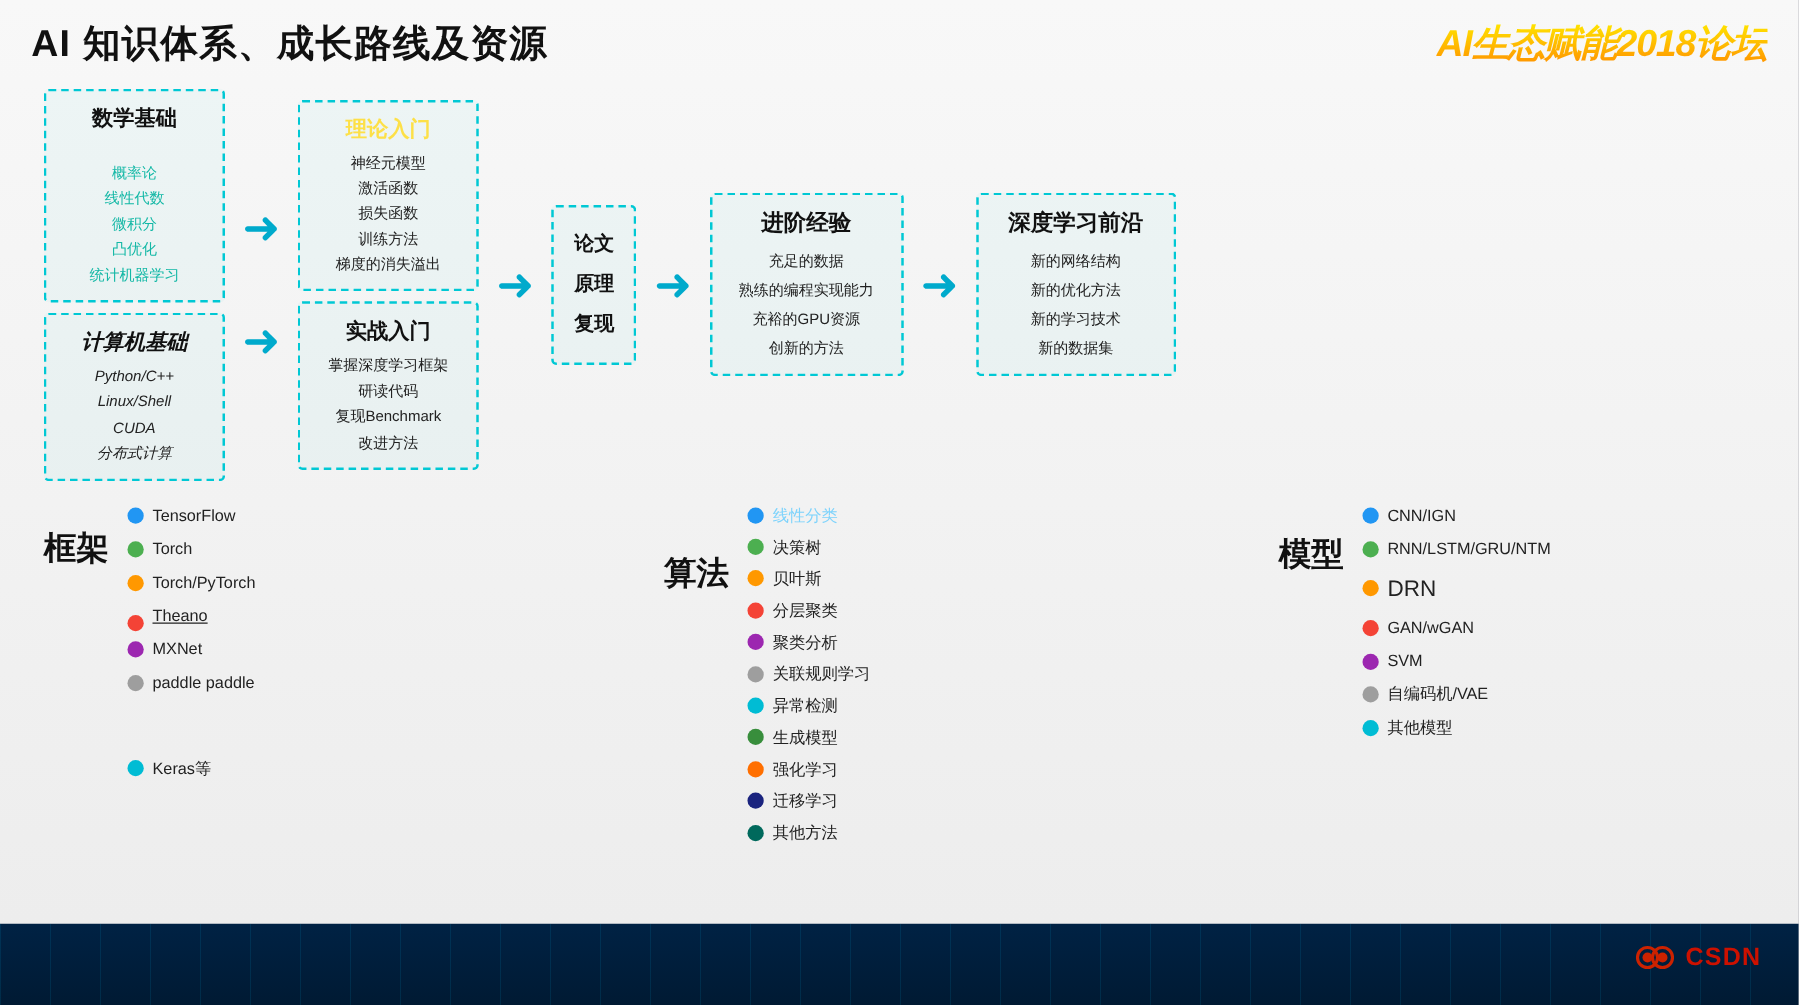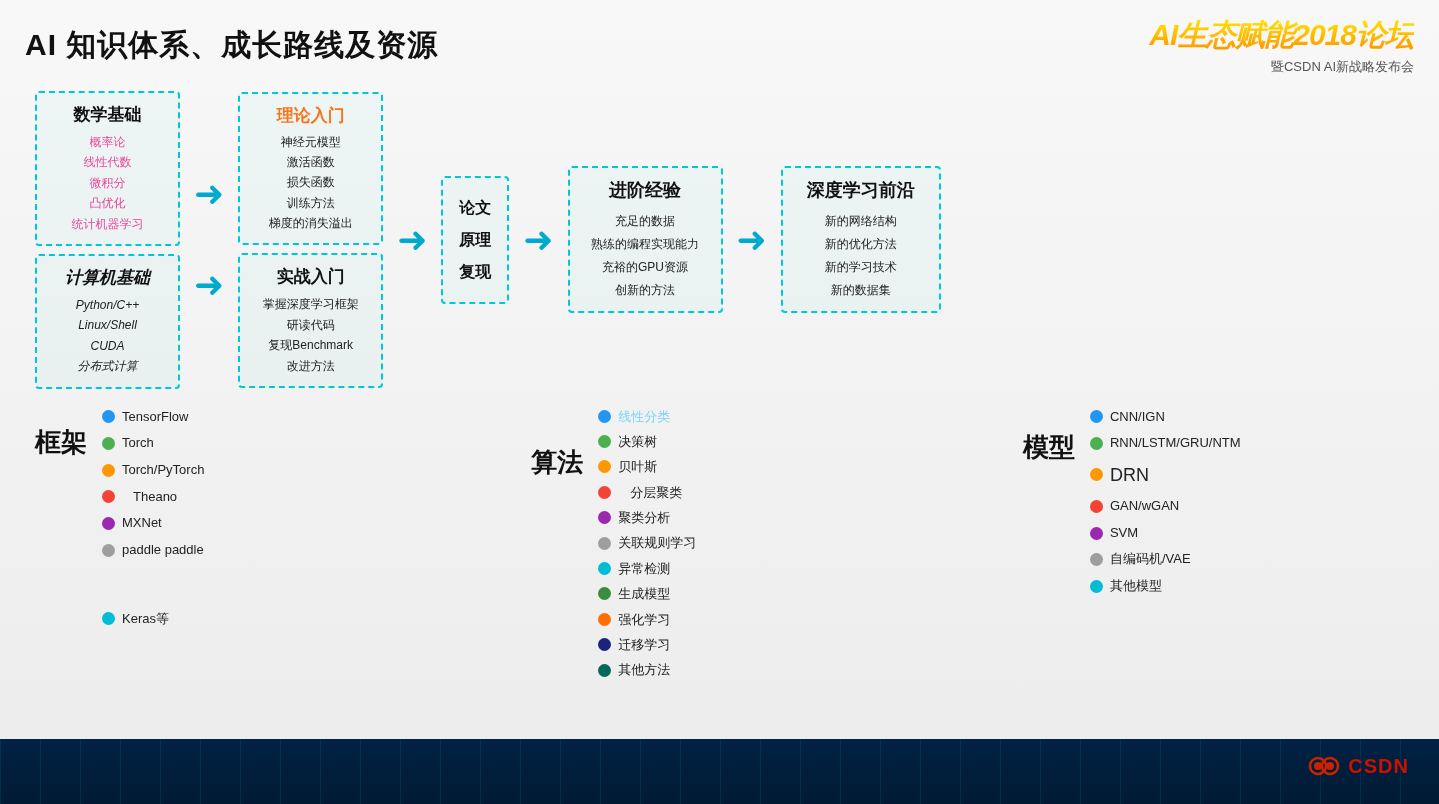--- a/index.html
+++ b/index.html
@@ -54,52 +54,51 @@
 <div style="position:absolute;bottom:0;left:0;right:0;height:65px;background:linear-gradient(to top,#001a33,#002244);z-index:2;overflow:hidden;">
   <div style="width:100%;height:100%;background:repeating-linear-gradient(90deg,rgba(0,200,255,0.1) 0px,rgba(0,200,255,0.1) 1px,transparent 1px,transparent 40px);"></div>
 </div>
 
 <div class="content" style="position:absolute;top:0;left:0;right:0;bottom:0;z-index:10;padding:15px 25px;">
 
   <div class="header" style="display:flex;justify-content:space-between;align-items:center;margin-bottom:15px;">
     <div style="font-size:30px;font-weight:bold;color:#111;letter-spacing:1px;">AI 知识体系、成长路线及资源</div>
     <div style="text-align:right;">
       <div style="font-size:30px;font-weight:900;font-style:italic;background:linear-gradient(to bottom,#ffee00,#ff8800);-webkit-background-clip:text;-webkit-text-fill-color:transparent;background-clip:text;letter-spacing:-1px;">AI生态赋能2018论坛</div>
-      <div style="font-size:13px;color:#555;margin-top:2px;">暨CSDN AI新战略发布会</div>
     </div>
   </div>
 
   <div style="display:flex;align-items:center;gap:6px;justify-content:flex-start;padding:0 10px;">
 
     <div style="display:flex;flex-direction:column;gap:8px;">
 
       <div style="border:2px dashed #00c8d4;border-radius:4px;padding:10px 14px;background:rgba(0,200,212,0.04);min-width:145px;">
-        <div style="font-size:17px;font-weight:bold;color:#111;text-align:center;margin-bottom:6px;">数学基础</div>
-        <div style="font-size:12px;color:#ec4899;text-align:center;line-height:1.7;">
+        <div style="font-size:17px;font-weight:bold;color:#111;text-align:center;margin-bottom:22px;">数学基础</div>
+        <div style="font-size:12px;color:#14b8a6;text-align:center;line-height:1.7;">
           概率论<br>线性代数<br>微积分<br>凸优化<br>统计机器学习
         </div>
       </div>
 
       <div style="border:2px dashed #00c8d4;border-radius:4px;padding:10px 14px;background:rgba(0,200,212,0.04);min-width:145px;font-style:italic;">
         <div style="font-size:17px;font-weight:bold;color:#111;text-align:center;margin-bottom:6px;">计算机基础</div>
         <div style="font-size:12px;color:#222;text-align:center;line-height:1.7;">
           Python/C++<br>Linux/Shell<br>CUDA<br>分布式计算
         </div>
       </div>
     </div>
 
     <div style="display:flex;flex-direction:column;gap:55px;margin:0 8px;">
       <div style="color:#00aacc;font-size:36px;line-height:1;">➜</div>
       <div style="color:#00aacc;font-size:36px;line-height:1;">➜</div>
     </div>
 
     <div style="display:flex;flex-direction:column;gap:8px;">
 
       <div style="border:2px dashed #00c8d4;border-radius:4px;padding:10px 14px;background:rgba(0,200,212,0.04);min-width:145px;">
-        <div style="font-size:17px;font-weight:bold;color:#f97316;text-align:center;margin-bottom:5px;">理论入门</div>
+        <div style="font-size:17px;font-weight:bold;color:#fde047;text-align:center;margin-bottom:5px;">理论入门</div>
         <div style="font-size:12px;color:#222;text-align:center;line-height:1.7;">
           神经元模型<br>激活函数<br>损失函数<br>训练方法<br>梯度的消失溢出
         </div>
       </div>
 
       <div style="border:2px dashed #00c8d4;border-radius:4px;padding:10px 14px;background:rgba(0,200,212,0.04);min-width:145px;">
         <div style="font-size:17px;font-weight:bold;color:#111;text-align:center;margin-bottom:6px;">实战入门</div>
         <div style="font-size:12px;color:#222;text-align:center;line-height:1.7;">
           掌握深度学习框架<br>研读代码<br>复现Benchmark<br>改进方法
         </div>
@@ -149,21 +148,21 @@
           <span>TensorFlow</span>
         </div>
         <div class="legend-item" style="display:flex;align-items:center;gap:7px;font-size:13px;color:#222;line-height:1.9;">
           <div style="width:13px;height:13px;border-radius:50%;background:#4CAF50;flex-shrink:0;"></div>
           <span>Torch</span>
         </div>
         <div class="legend-item" style="display:flex;align-items:center;gap:7px;font-size:13px;color:#222;line-height:1.9;">
           <div style="width:13px;height:13px;border-radius:50%;background:#FF9800;flex-shrink:0;"></div>
           <span>Torch/PyTorch</span>
         </div>
-        <div class="legend-item" style="display:flex;align-items:center;gap:18px;font-size:13px;color:#222;line-height:1.9;">
+        <div class="legend-item" style="display:flex;align-items:flex-end;gap:7px;font-size:13px;color:#222;line-height:1.9;text-decoration:underline;">
           <div style="width:13px;height:13px;border-radius:50%;background:#F44336;flex-shrink:0;"></div>
           <span>Theano</span>
         </div>
         <div class="legend-item" style="display:flex;align-items:center;gap:7px;font-size:13px;color:#222;line-height:1.9;">
           <div style="width:13px;height:13px;border-radius:50%;background:#9C27B0;flex-shrink:0;"></div>
           <span>MXNet</span>
         </div>
         <div class="legend-item" style="display:flex;align-items:center;gap:7px;font-size:13px;color:#222;line-height:1.9;">
           <div style="width:13px;height:13px;border-radius:50%;background:#9E9E9E;flex-shrink:0;"></div>
           <span>paddle paddle</span>
@@ -185,21 +184,21 @@
             <span>线性分类</span>
         </div>
         <div style="display:flex;align-items:center;gap:7px;font-size:13px;color:#222;line-height:1.8;">
           <div style="width:13px;height:13px;border-radius:50%;background:#4CAF50;flex-shrink:0;"></div>
             <span>决策树</span>
         </div>
         <div style="display:flex;align-items:center;gap:7px;font-size:13px;color:#222;line-height:1.8;">
           <div style="width:13px;height:13px;border-radius:50%;background:#FF9800;flex-shrink:0;"></div>
             <span>贝叶斯</span>
         </div>
-        <div style="display:flex;align-items:center;gap:19px;font-size:13px;color:#222;line-height:1.8;">
+        <div style="display:flex;align-items:center;gap:7px;font-size:13px;color:#222;line-height:1.8;">
           <div style="width:13px;height:13px;border-radius:50%;background:#F44336;flex-shrink:0;"></div>
             <span>分层聚类</span>
         </div>
         <div style="display:flex;align-items:center;gap:7px;font-size:13px;color:#222;line-height:1.8;">
           <div style="width:13px;height:13px;border-radius:50%;background:#9C27B0;flex-shrink:0;"></div>
             <span>聚类分析</span>
         </div>
         <div style="display:flex;align-items:center;gap:7px;font-size:13px;color:#222;line-height:1.8;">
           <div style="width:13px;height:13px;border-radius:50%;background:#9E9E9E;flex-shrink:0;"></div>
             <span>关联规则学习</span>

